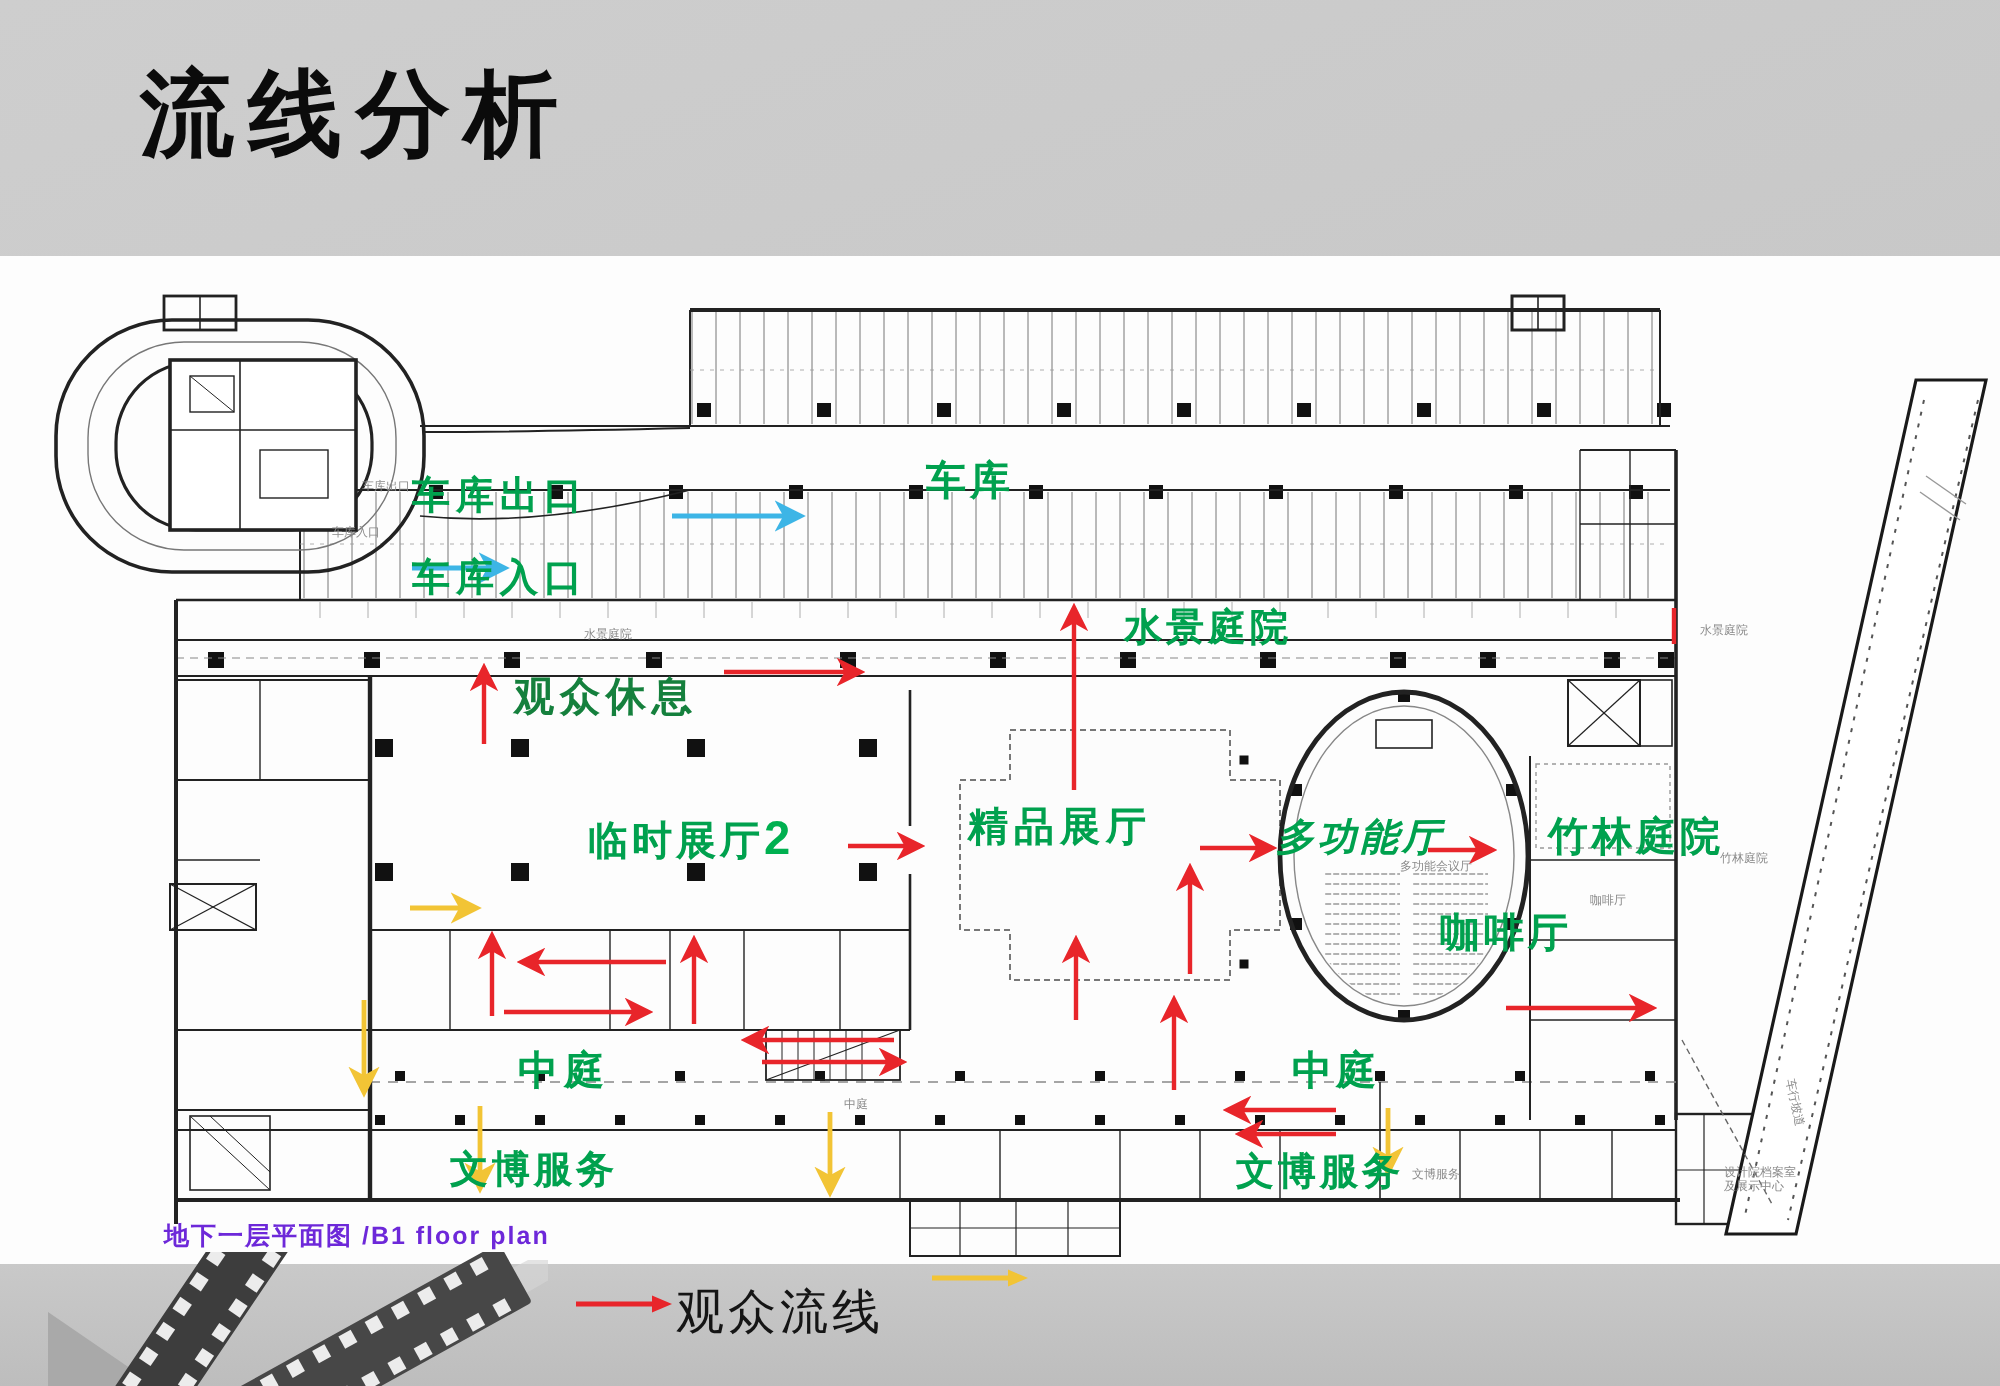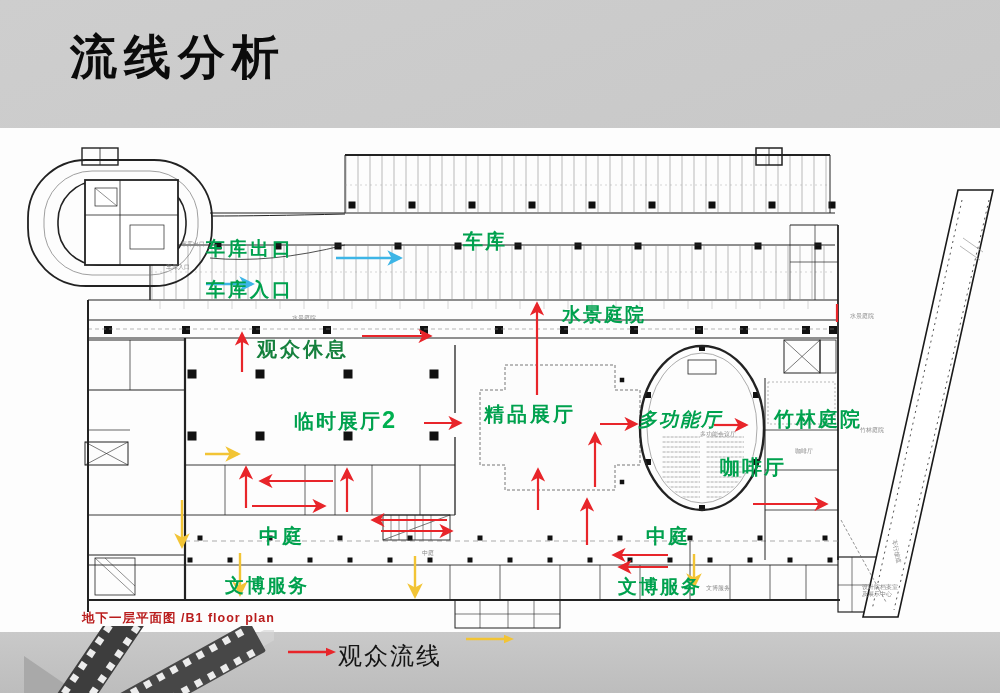--- a/index.html
+++ b/index.html
@@ -10,21 +10,21 @@
     font-family:"DejaVu Serif","Liberation Serif",serif;
     font-size:47px;font-weight:700;color:#0b0b0b;letter-spacing:7px;white-space:nowrap;}
   .plan-panel{position:absolute;left:0;top:128px;width:1000px;height:504px;background:#fdfdfd;}
   #plan-svg{position:absolute;left:0;top:0;}
   #plan-labels{position:absolute;left:0;top:0;width:1000px;height:504px;pointer-events:none;}
   .plan-label{position:absolute;color:#00a14e;font-weight:700;white-space:nowrap;line-height:1;
     font-family:"Liberation Sans",sans-serif;}
   .plan-label .suffix{color:#00b050;font-size:1.18em;letter-spacing:0;}
   .plan-small{position:absolute;color:#8a8a8a;font-size:6px;line-height:1.2;white-space:pre-line;}
   .caption{position:absolute;left:82px;top:482px;font-size:12.5px;font-weight:700;
-    color:#b91c1c;letter-spacing:1px;}
+    color:#6d28d9;letter-spacing:1px;}
   .bottom-strip{position:absolute;left:0;top:632px;width:1000px;height:61px;
     background:linear-gradient(180deg,#c9c9c9,#bdbdbd);}
   .legend-item{position:absolute;top:630px;display:flex;align-items:center;}
   .legend-chip{margin-top:2px;flex:none;}
   .legend-label{font-family:"DejaVu Serif","Liberation Serif",serif;font-size:24px;
     color:#151515;margin-top:10px;letter-spacing:2px;white-space:nowrap;}
   #legend-visitor{left:286px;} #legend-visitor .legend-label{margin-left:2px;}
   #legend-office{left:464px;}  #legend-office  .legend-label{margin-left:8px;}
   #legend-vehicle{left:674px;} #legend-vehicle .legend-label{margin-left:24px;}
   #film{position:absolute;left:24px;top:626px;pointer-events:none;}

